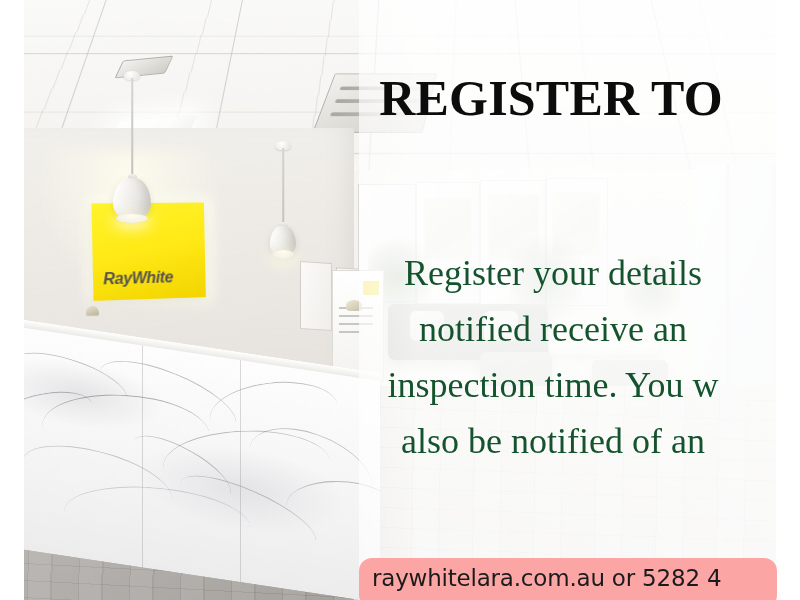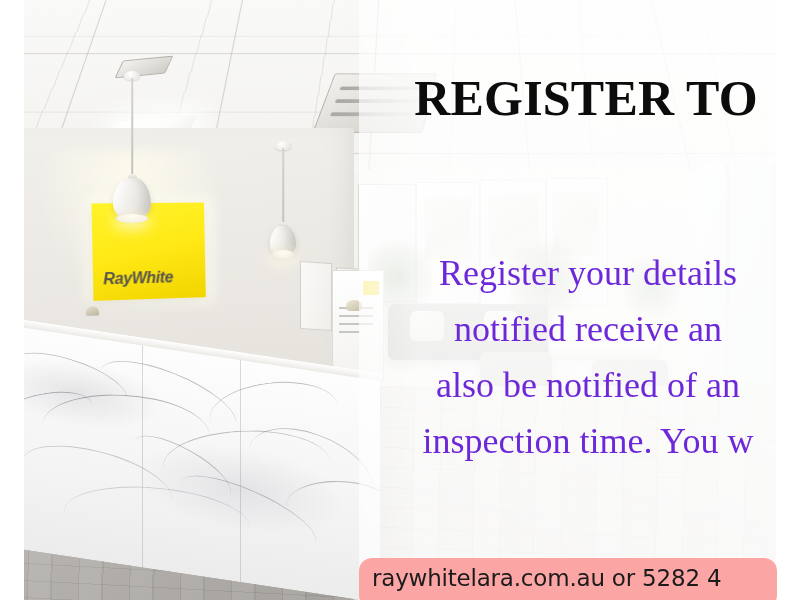--- a/index.html
+++ b/index.html
@@ -429,21 +429,21 @@
     height: 600px;
     background: rgba(255,255,255,.78);
   }
   .overlay-wash.strong {
     background: linear-gradient(90deg, rgba(255,255,255,.66) 0%, rgba(255,255,255,.82) 14%, rgba(255,255,255,.86) 100%);
   }
 
   
   .text-block {
     position: absolute;
-    left: 376px;
+    left: 341px;
     top: 0;
     width: 418px;
     height: 488px;
     overflow: hidden;
   }
   .headline {
     position: absolute;
     left: -8px;
     top: 72px;
     width: 436px;
@@ -460,21 +460,21 @@
   .body-copy {
     position: absolute;
     left: -4px;
     top: 245px;
     width: 432px;
     text-align: center;
     font-family: "Liberation Serif", "DejaVu Serif", serif;
     font-weight: 400;
     font-size: 36px;
     line-height: 56px;
-    color: #6d28d9;
+    color: #14532d;
     white-space: nowrap;
   }
   .body-copy span { display: block; }
 
   
   .footer-banner {
     position: absolute;
     left: 359px;
     top: 558px;
     width: 418px;
@@ -621,22 +621,22 @@
 
   <div class="overlay-wash strong"></div>
 
   <div class="text-block">
     <div class="headline">
       <span>REGISTER TO</span>
     </div>
     <div class="body-copy">
       <span>Register your details</span>
       <span>notified receive an</span>
+      <span>inspection time. You w</span>
       <span>also be notified of an</span>
-      <span>inspection time. You w</span>
     </div>
   </div>
 
   <div class="footer-banner">
     <div class="fb-text">raywhitelara.com.au or 5282 4</div>
   </div>
 
   <div class="left-margin"></div>
   <div class="right-margin"></div>
 

